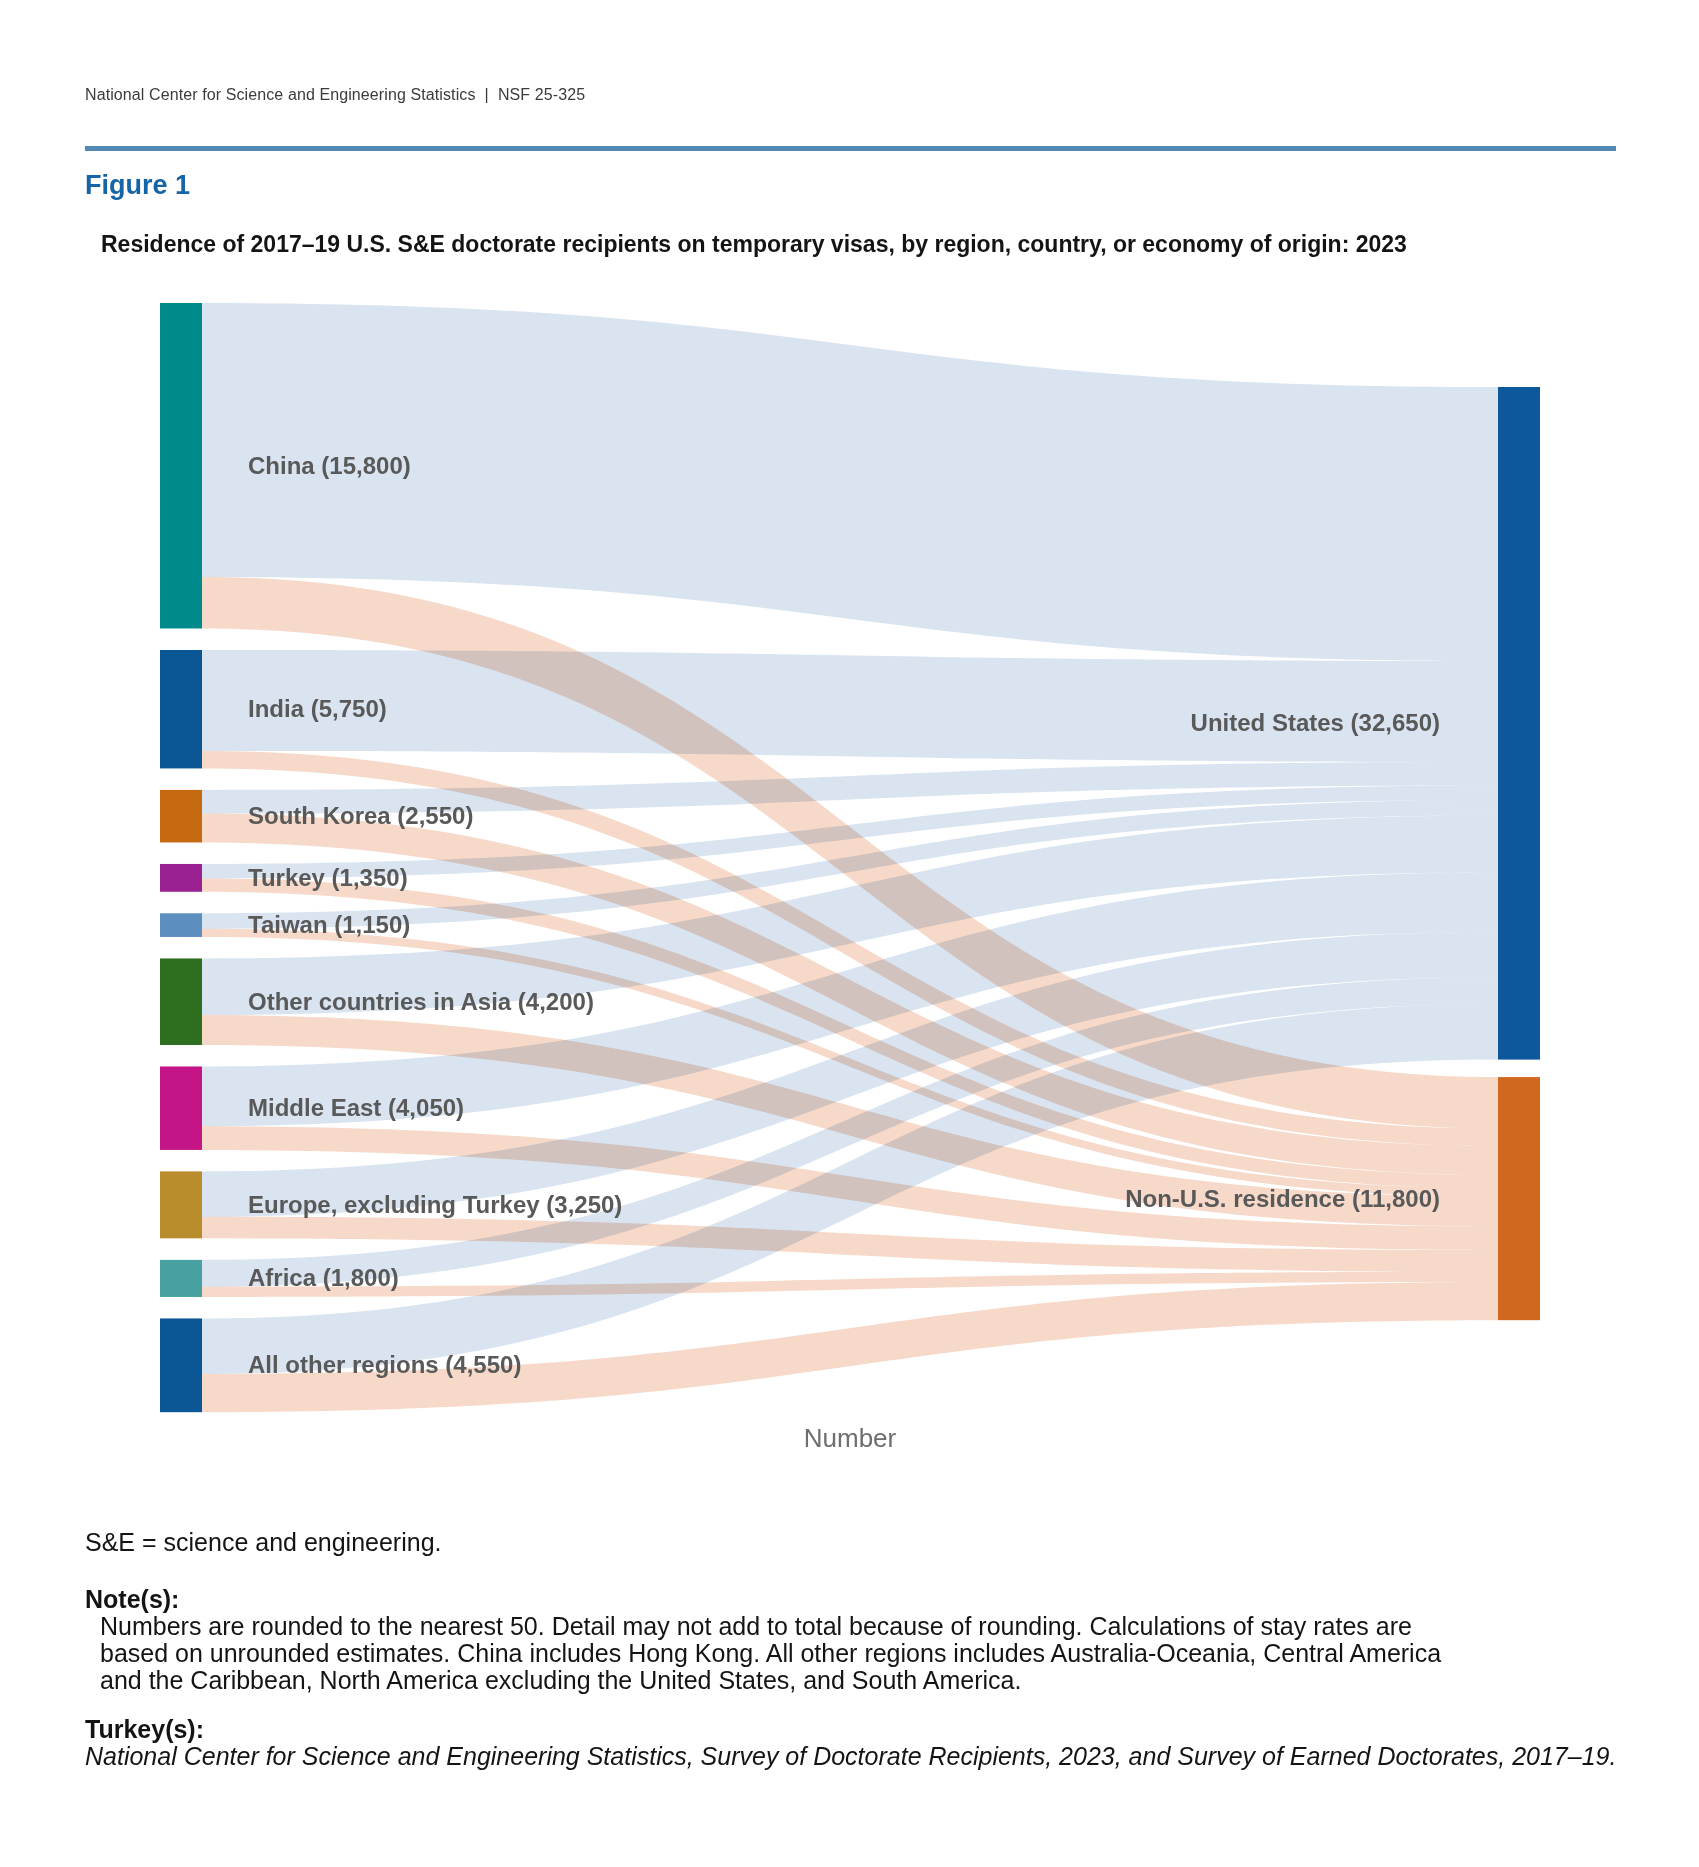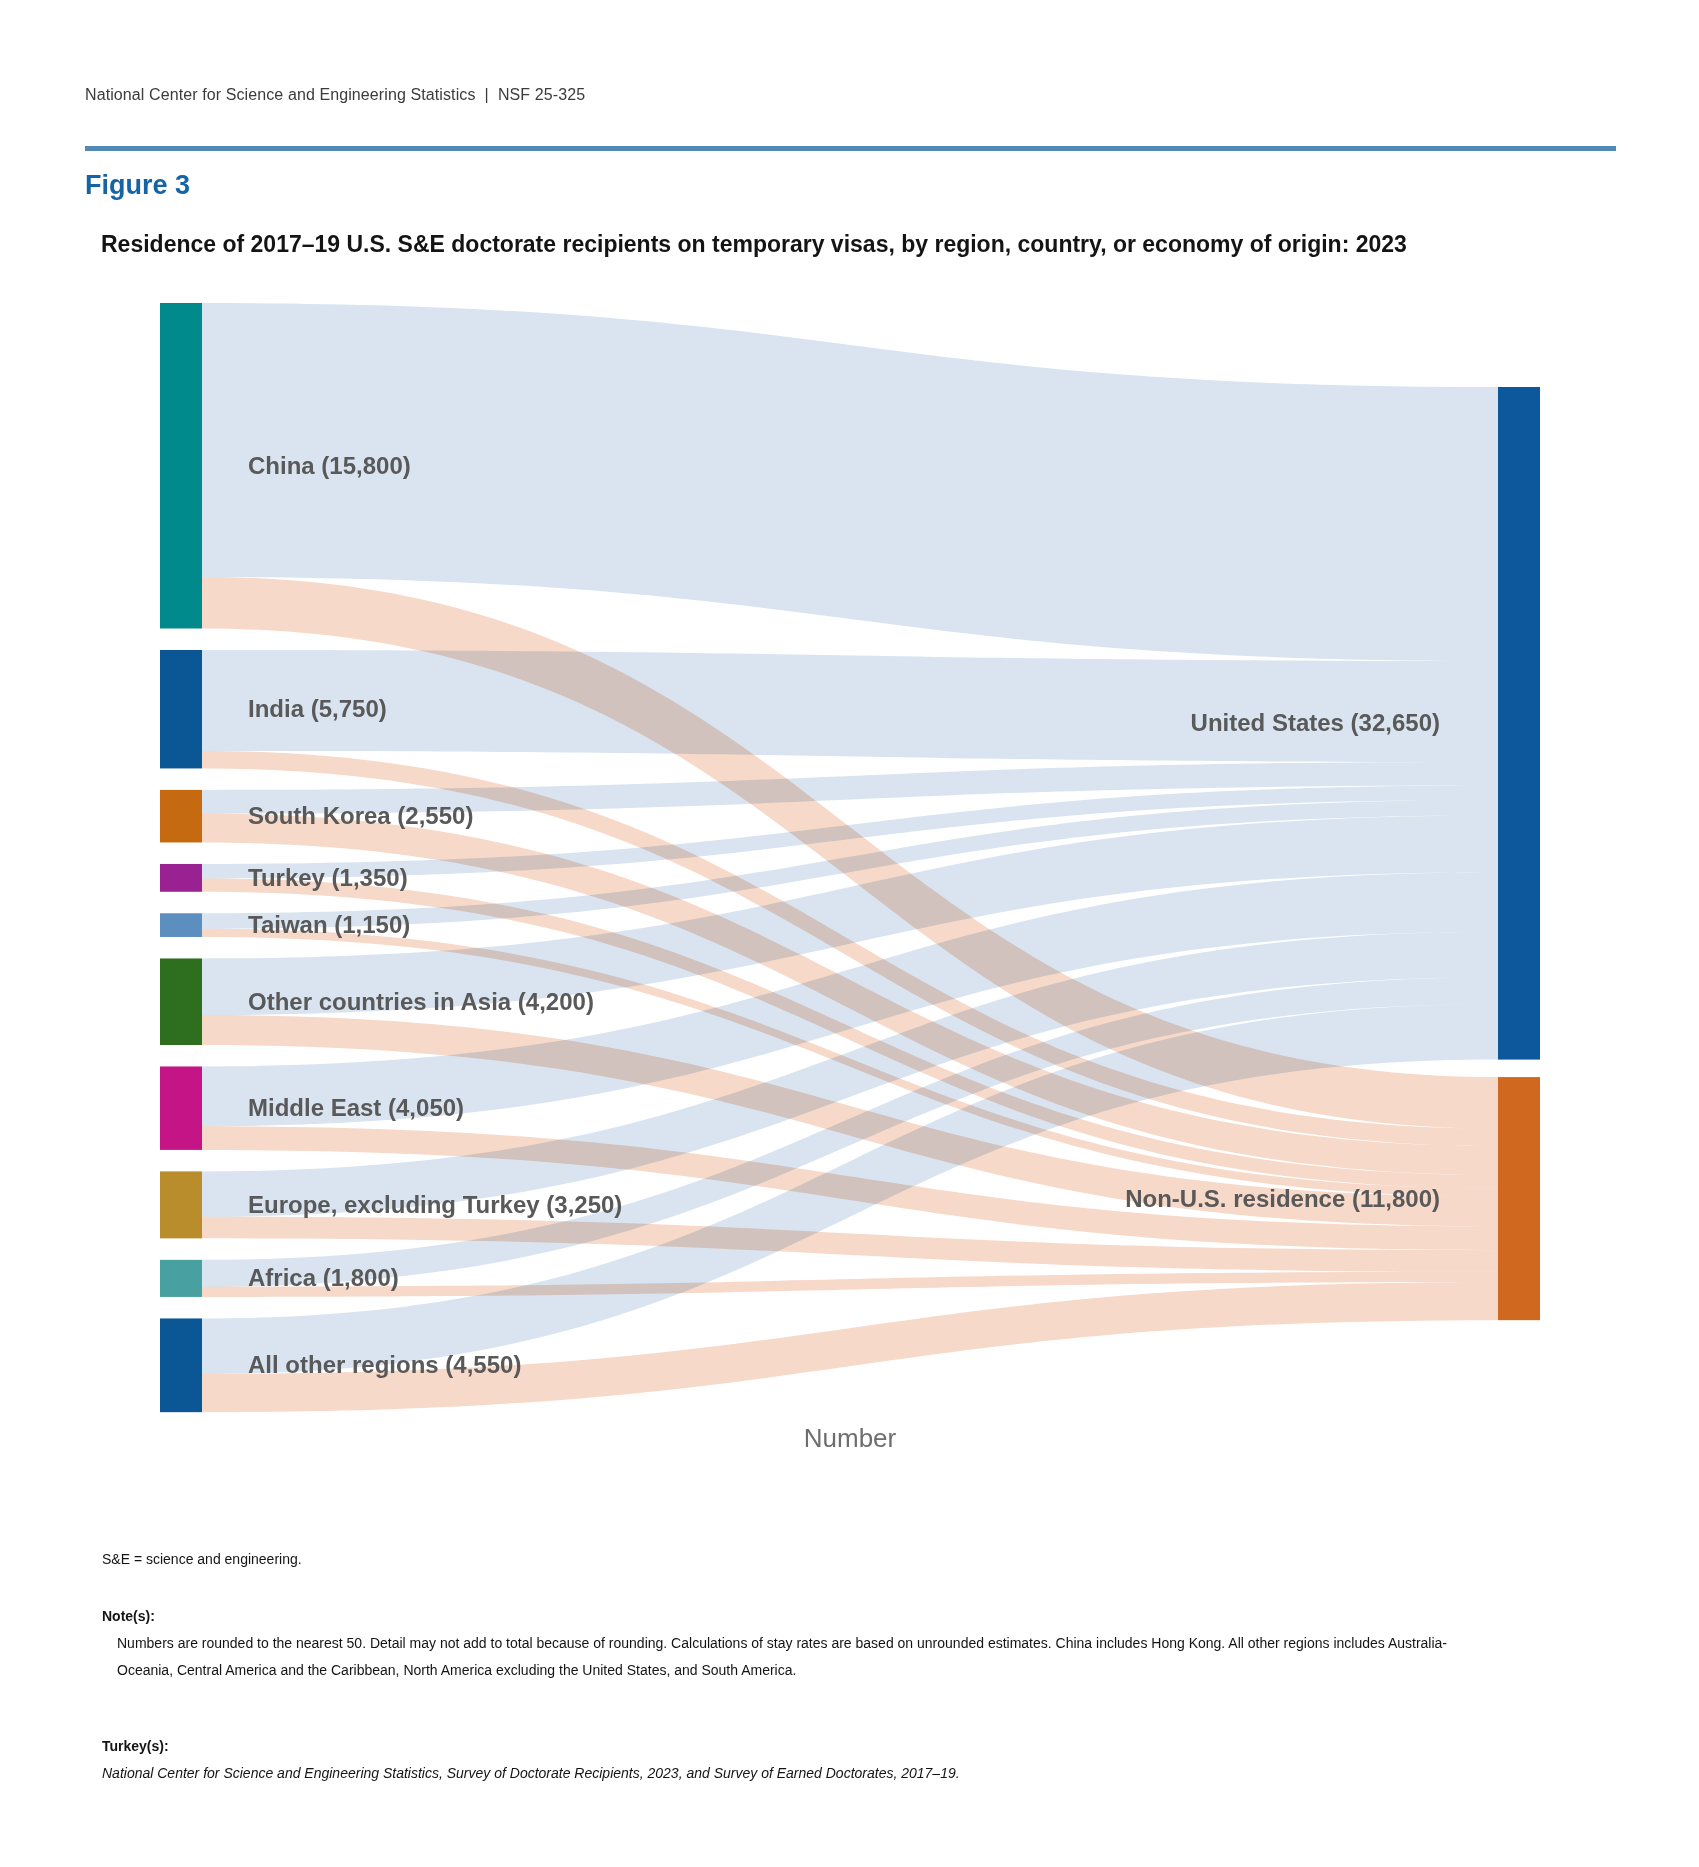--- a/index.html
+++ b/index.html
@@ -12,35 +12,35 @@
     letter-spacing:0.1px;white-space:nowrap;
   }
   .rule{position:absolute;left:85px;top:146px;width:1531px;height:5px;background:#5389B5;}
   .figure-label{position:absolute;left:85px;top:170px;font-size:27px;font-weight:700;color:#1564A5;}
   .figure-title{position:absolute;left:85px;top:214px;margin:16px;width:1545px;font-size:23px;font-weight:700;color:#141414;line-height:29px;}
   #sankey{position:absolute;left:0;top:0;}
   .flow{mix-blend-mode:multiply;}
   .flows-group{isolation:isolate;}
   .node-label{font-size:24px;font-weight:700;fill:#595959;}
   .axis-label{font-size:26px;font-weight:400;fill:#6E6E6E;}
-  .footer p{position:absolute;margin:17px;font-size:14px;color:#141414;line-height:27px;}
+  .footer p{position:absolute;margin:0;font-size:25px;color:#141414;line-height:27px;}
   .fnote-abbrev{left:85px;top:1529px;width:1500px;}
   .fnote-label{left:85px;top:1586px;font-weight:700;text-align:right;}
   .fnote-body{left:100px;top:1613px;width:1365px;}
   .fsrc-label{left:85px;top:1716px;font-weight:700;}
   .fsrc-body{left:85px;top:1743px;width:1560px;font-style:italic;}
 </style>
 </head>
 <body>
 
 <div class="page">
 
   <div class="masthead">National Center for Science and Engineering Statistics &nbsp;|&nbsp; NSF 25-325</div>
   <div class="rule"></div>
-  <div class="figure-label">Figure 3</div>
+  <div class="figure-label">Figure 1</div>
   <h1 class="figure-title">Residence of 2017–19 U.S. S&amp;E doctorate recipients on temporary visas, by region, country, or economy of origin: 2023</h1>
 
   <svg id="sankey" width="1699" height="1480" viewBox="0 0 1699 1480" aria-label="Sankey diagram">
       <g class="flows-group">
         <path d="M 202 303 C 850 303, 850 387, 1498 387 L 1498 660.98 C 850 660.98, 850 576.98, 202 576.98 Z" fill="#D9E4F0" class="flow"></path>
         <path d="M 202 576.98 C 850 576.98, 850 1077.0900000000001, 1498 1077.0900000000001 L 1498 1128.5900000000001 C 850 1128.5900000000001, 850 628.48, 202 628.48 Z" fill="#F6D9C9" class="flow"></path>
         <path d="M 202 649.98 C 850 649.98, 850 660.98, 1498 660.98 L 1498 761.9200000000001 C 850 761.9200000000001, 850 750.9200000000001, 202 750.9200000000001 Z" fill="#D9E4F0" class="flow"></path>
         <path d="M 202 750.9200000000001 C 850 750.9200000000001, 850 1128.5900000000001, 1498 1128.5900000000001 L 1498 1146.1000000000001 C 850 1146.1000000000001, 850 768.4300000000001, 202 768.4300000000001 Z" fill="#F6D9C9" class="flow"></path>
         <path d="M 202 789.9300000000001 C 850 789.9300000000001, 850 761.9200000000001, 1498 761.9200000000001 L 1498 785.6100000000001 C 850 785.6100000000001, 850 813.6200000000001, 202 813.6200000000001 Z" fill="#D9E4F0" class="flow"></path>
         <path d="M 202 813.6200000000001 C 850 813.6200000000001, 850 1146.1000000000001, 1498 1146.1000000000001 L 1498 1174.94 C 850 1174.94, 850 842.4600000000002, 202 842.4600000000002 Z" fill="#F6D9C9" class="flow"></path>

